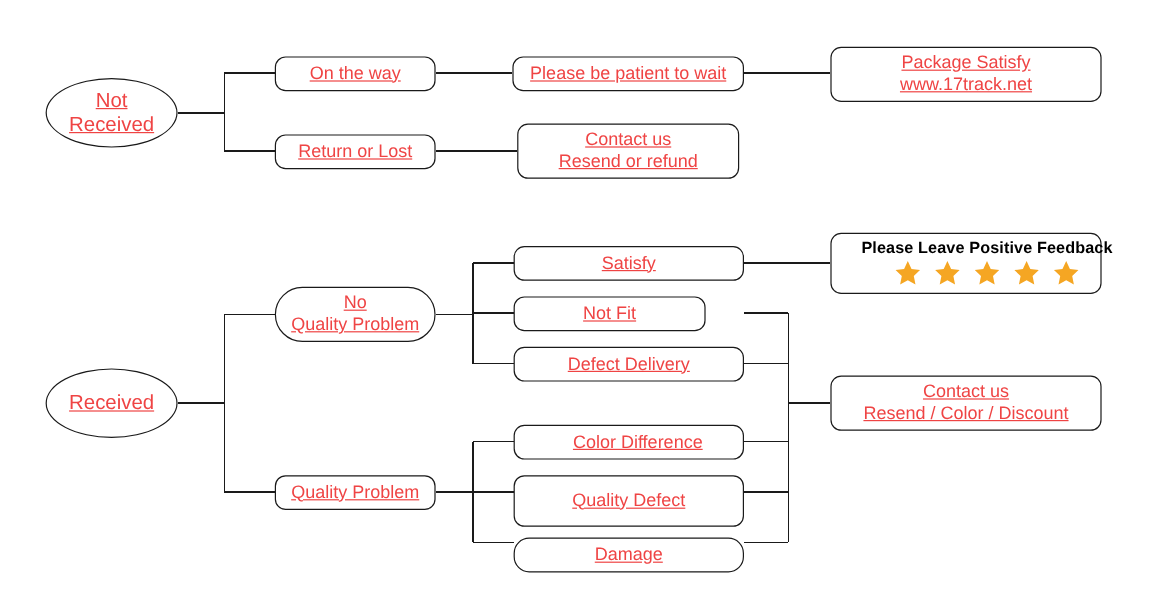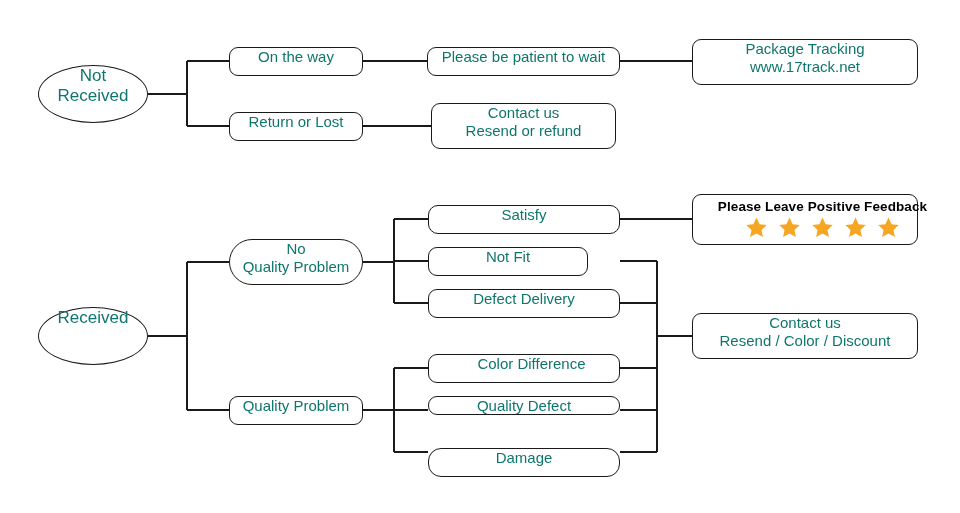--- a/index.html
+++ b/index.html
@@ -22,26 +22,27 @@
     width: 960px;
     height: 513px;
     pointer-events: none;
   }
   .node {
     position: absolute;
     box-sizing: border-box;
     display: flex;
     flex-direction: column;
     align-items: center;
-    justify-content: flex-start;
+    justify-content: center;
     text-align: center;
-    color: #0f766e;
+    color: #ef4444;
     background: #ffffff;
     border: 1px solid #1a1a1a;
     line-height: 1.18;
+    text-decoration: underline;
   }
   .rbox {
     border-radius: 9px;
     font-size: 15px;
   }
   .ellipse {
     border-radius: 50%;
     font-size: 17px;
   }
   .node .ln {
@@ -137,54 +138,54 @@
   <div class="node rbox" style="left:427px; top:47px; width:193px; height:29px;">
     <span class="ln">Please be patient to wait</span>
   </div>
 
   <div class="node rbox" style="left:431px; top:103px; width:185px; height:46px;">
     <span class="ln">Contact us</span>
     <span class="ln">Resend or refund</span>
   </div>
 
   <div class="node rbox" style="left:692px; top:39px; width:226px; height:46px;">
-    <span class="ln">Package Tracking</span>
+    <span class="ln">Package Satisfy</span>
     <span class="ln">www.17track.net</span>
   </div>
 
   <div class="node ellipse" style="left:38px; top:307px; width:110px; height:58px;">
     <span class="ln">Received</span>
   </div>
 
   <div class="node rbox" style="left:229px; top:239px; width:134px; height:46px;border-radius:23px;">
     <span class="ln">No</span>
     <span class="ln">Quality Problem</span>
   </div>
 
   <div class="node rbox" style="left:229px; top:396px; width:134px; height:29px;">
     <span class="ln">Quality Problem</span>
   </div>
 
-  <div class="node rbox" style="left:428px; top:205px; width:192px; height:29px;border-radius:10px;">
+  <div class="node rbox" style="left:428px; top:205px; width:192px; height:29px;">
     <span class="ln">Satisfy</span>
   </div>
 
   <div class="node rbox" style="left:428px; top:247px; width:160px; height:29px;">
     <span class="ln">Not Fit</span>
   </div>
 
   <div class="node rbox" style="left:428px; top:289px; width:192px; height:29px;">
     <span class="ln">Defect Delivery</span>
   </div>
 
   <div class="node rbox" style="left:428px; top:354px; width:192px; height:29px;padding-left:15px;">
     <span class="ln">Color Difference</span>
   </div>
 
-  <div class="node rbox" style="left:428px; top:396px; width:192px; height:19px;">
+  <div class="node rbox" style="left:428px; top:396px; width:192px; height:43px;">
     <span class="ln">Quality Defect</span>
   </div>
 
   <div class="node rbox" style="left:428px; top:448px; width:192px; height:29px;border-radius:13px;">
     <span class="ln">Damage</span>
   </div>
 
   <div class="feedback" style="left:692px; top:194px; width:226px; height:51px;">
     <span class="feedback-text">Please Leave Positive Feedback</span>
     <span class="stars">

